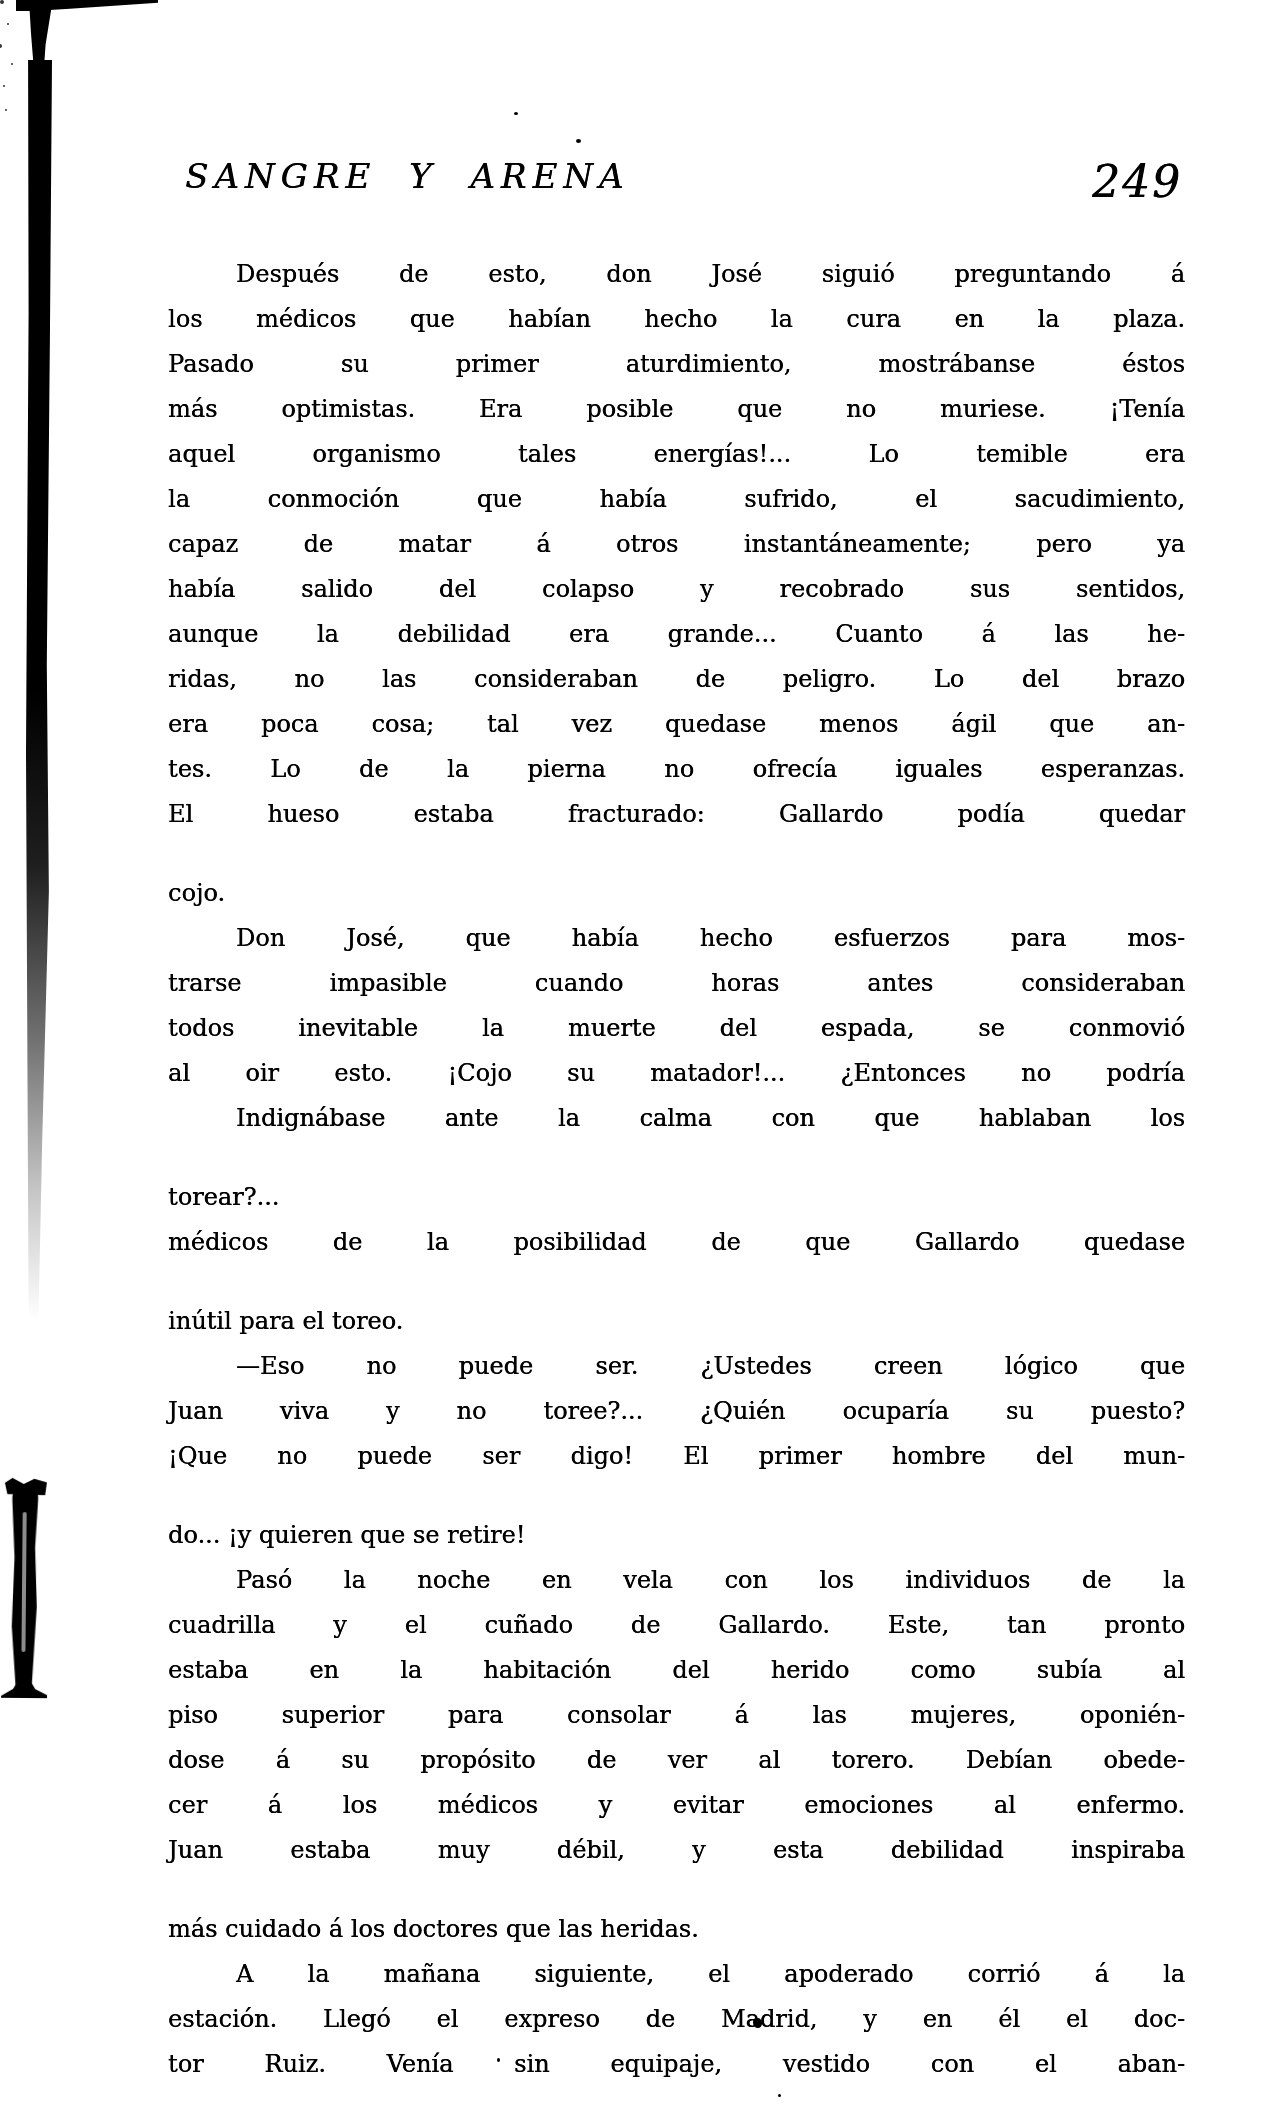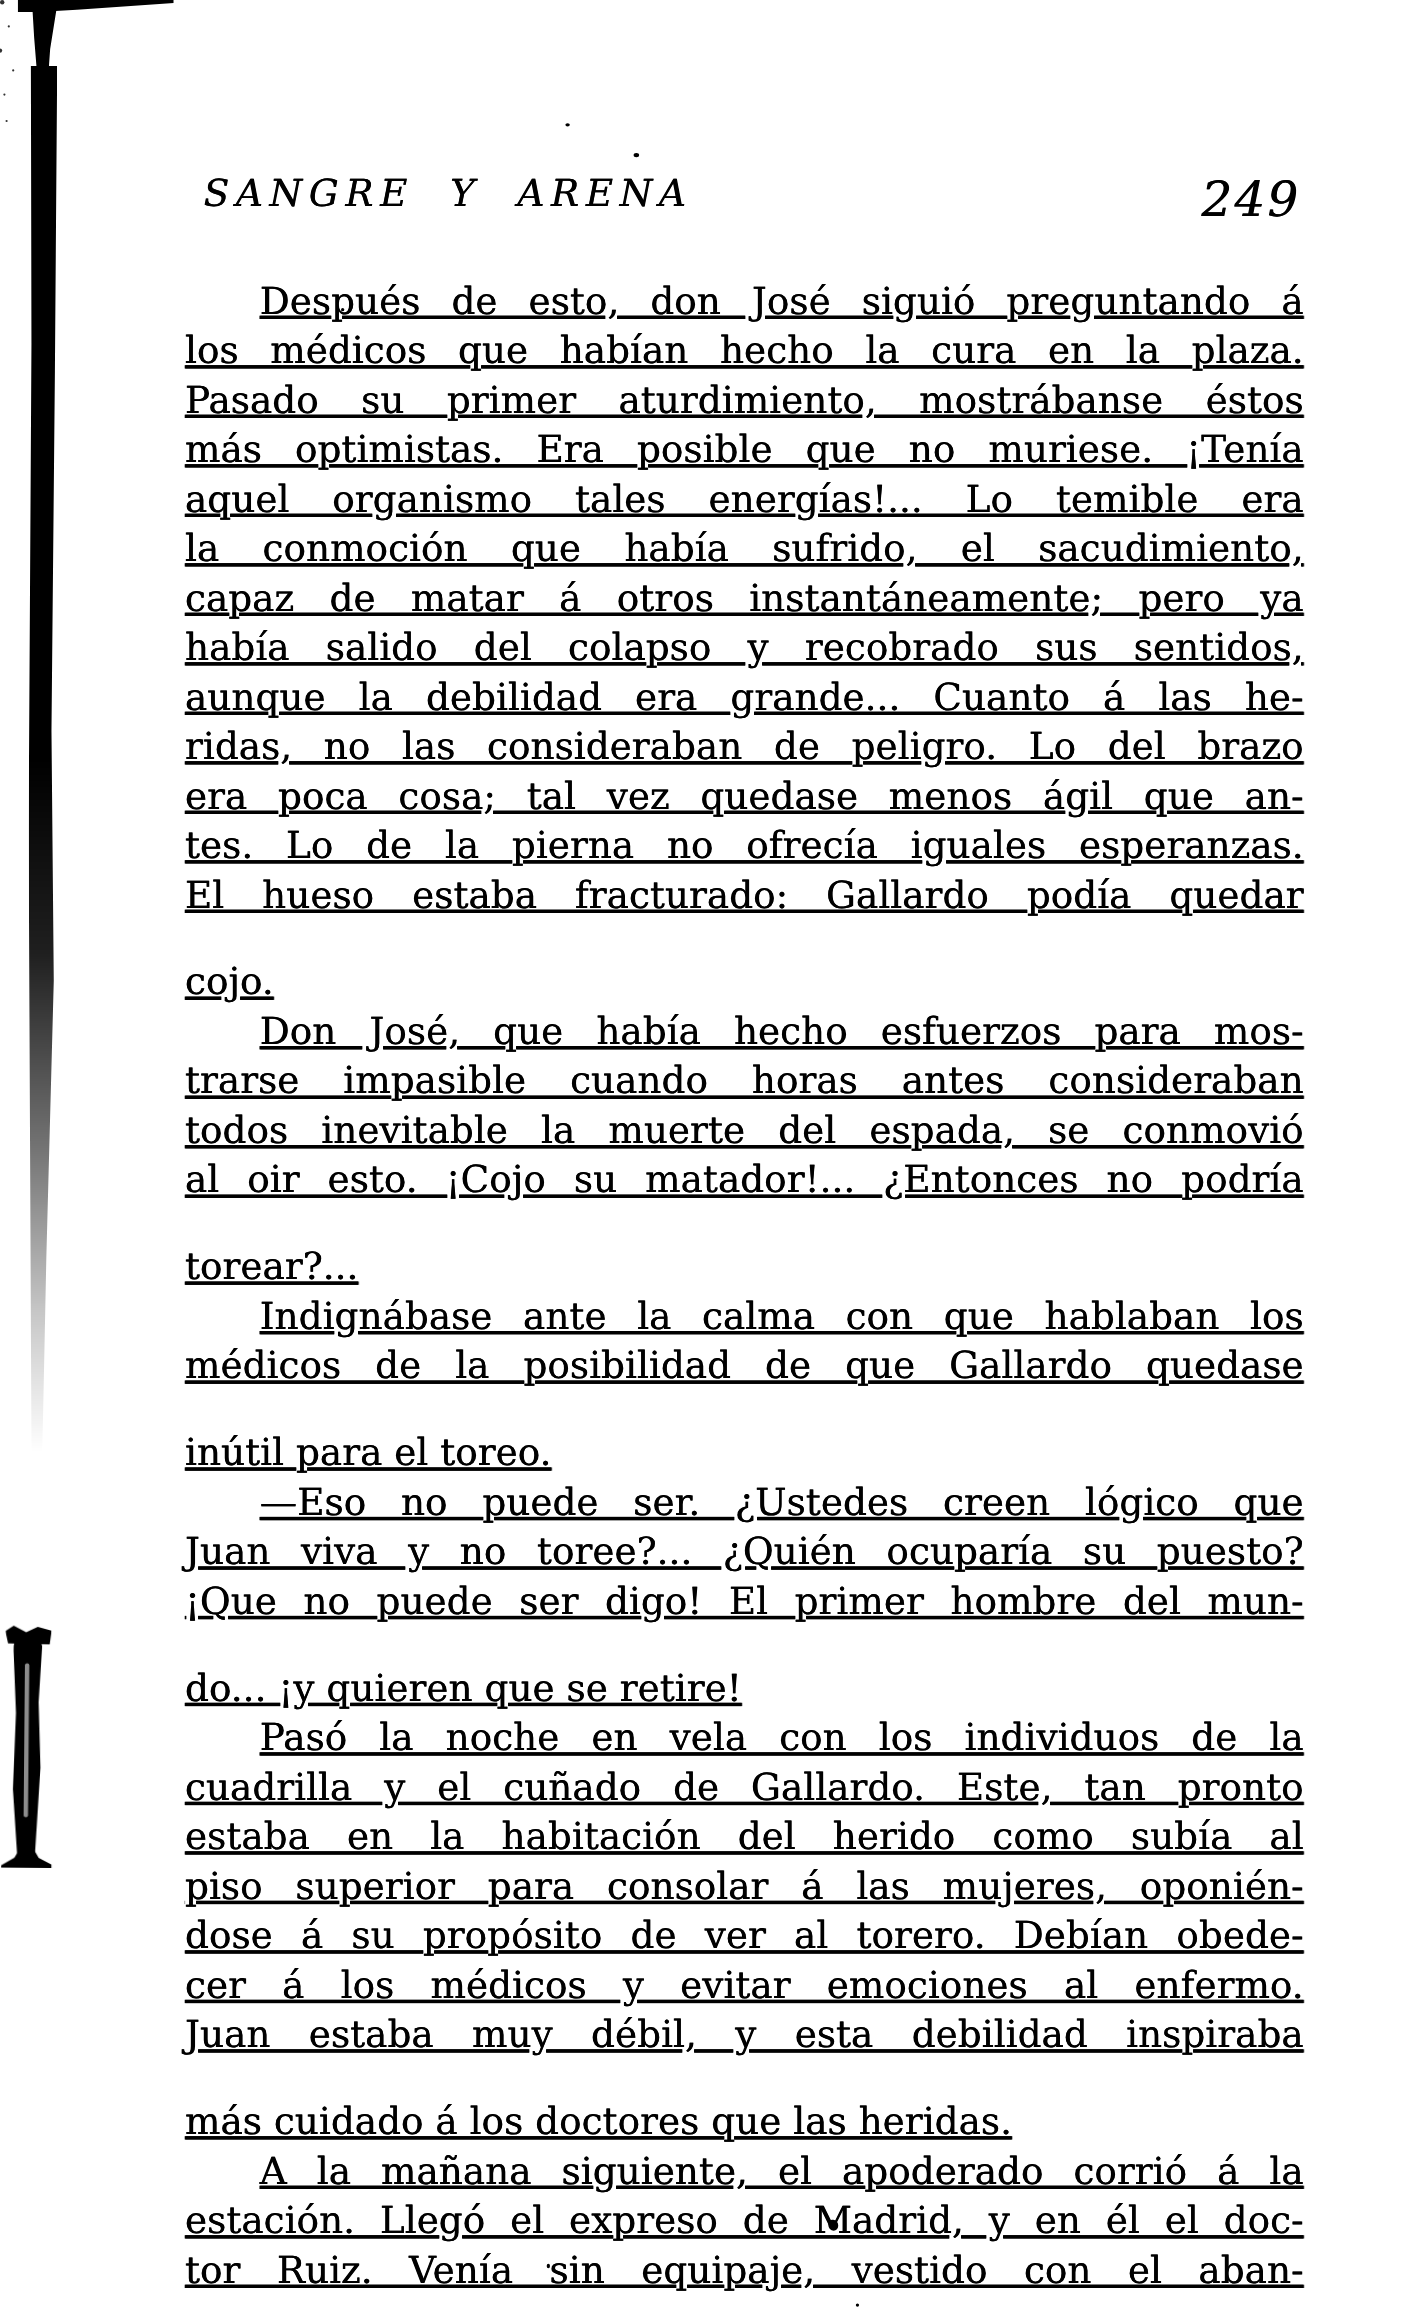--- a/index.html
+++ b/index.html
@@ -25,24 +25,23 @@
     position: absolute; top: 156px; right: 98px;
     font-style: italic; font-size: 44px; letter-spacing: 2px;
     text-shadow: 0.4px 0 0 #000;
   }
 
   
   .text-block {
     position: absolute; top: 252px; left: 168px; width: 1017px;
   }
   .line {
-    font-size: 34px; line-height: 45px; height: 45px;
+    font-size: 24px; line-height: 45px; height: 45px;
     text-align: justify; text-align-last: justify;
     text-shadow: 0.35px 0 0 #000;
-    text-decoration: underline;
   }
   .line.indent { text-indent: 68px; }
   .line.no-just { text-align-last: left; margin-top: 34px; }
 
   
   .art { position: absolute; background: #000; }
   .art-top-bar {
     left: 16px; top: 0; width: 142px; height: 11px;
     clip-path: polygon(0 0, 100% 0, 100% 25%, 38% 80%, 12% 100%, 0 100%);
   }
@@ -135,22 +134,22 @@
       <div class="line">aunque la debilidad era grande... Cuanto á las he-</div>
       <div class="line">ridas, no las consideraban de peligro. Lo del brazo</div>
       <div class="line">era poca cosa; tal vez quedase menos ágil que an-</div>
       <div class="line">tes. Lo de la pierna no ofrecía iguales esperanzas.</div>
       <div class="line">El hueso estaba fracturado: Gallardo podía quedar</div>
       <div class="line no-just">cojo.</div>
       <div class="line indent">Don José, que había hecho esfuerzos para mos-</div>
       <div class="line">trarse impasible cuando horas antes consideraban</div>
       <div class="line">todos inevitable la muerte del espada, se conmovió</div>
       <div class="line">al oir esto. ¡Cojo su matador!... ¿Entonces no podría</div>
+      <div class="line indent">Indignábase ante la calma con que hablaban los</div>
       <div class="line no-just">torear?...</div>
-      <div class="line indent">Indignábase ante la calma con que hablaban los</div>
       <div class="line">médicos de la posibilidad de que Gallardo quedase</div>
       <div class="line no-just">inútil para el toreo.</div>
       <div class="line indent">—Eso no puede ser. ¿Ustedes creen lógico que</div>
       <div class="line">Juan viva y no toree?... ¿Quién ocuparía su puesto?</div>
       <div class="line">¡Que no puede ser digo! El primer hombre del mun-</div>
       <div class="line no-just">do... ¡y quieren que se retire!</div>
       <div class="line indent">Pasó la noche en vela con los individuos de la</div>
       <div class="line">cuadrilla y el cuñado de Gallardo. Este, tan pronto</div>
       <div class="line">estaba en la habitación del herido como subía al</div>
       <div class="line">piso superior para consolar á las mujeres, oponién-</div>

